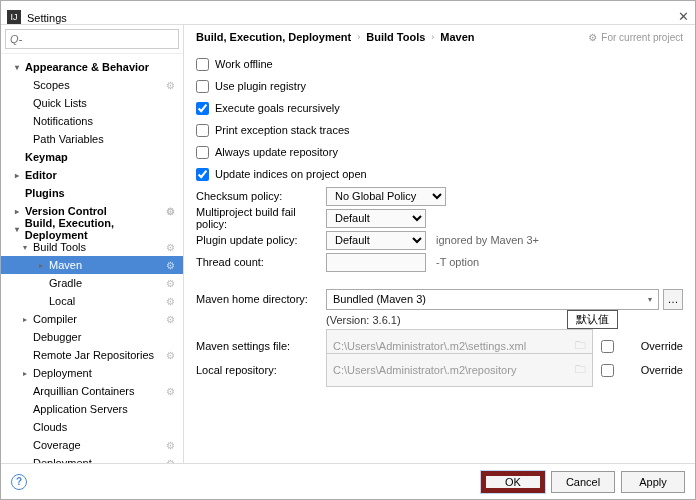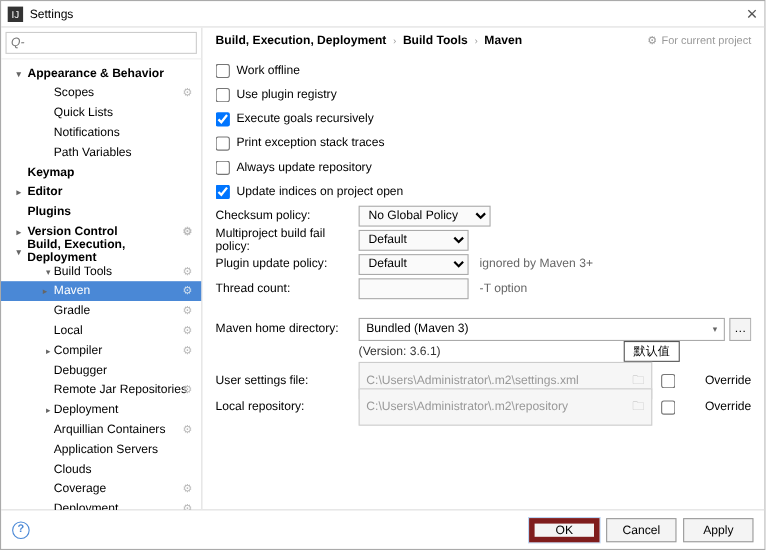--- a/index.html
+++ b/index.html
@@ -1,34 +1,34 @@
 <!DOCTYPE html>
 <html><head>
 <meta charset="utf-8">
 <style>
 * { box-sizing: border-box; margin: 0; padding: 0; }
 body { font-family: "Segoe UI", Arial, sans-serif; font-size: 11px; background: #f0f0f0; color: #000; width: 696px; height: 500px; overflow: hidden; }
 .window { width: 696px; height: 500px; background: #fff; border: 1px solid #aaa; display: flex; flex-direction: column; }
-.titlebar { height: 24px; display: flex; align-items: center; padding: 0 6px; border-bottom: 1px solid #ddd; }
+.titlebar { height: 24px; display: flex; align-items: flex-end; padding: 0 6px; border-bottom: 1px solid #ddd; }
 .titlebar .icon { width: 14px; height: 14px; background: #333; margin-right: 6px; display: flex; align-items: center; justify-content: center; color: #fff; font-size: 9px; }
 .titlebar .title { flex: 1; }
 .titlebar .close { font-size: 13px; color: #555; cursor: pointer; }
 .body { flex: 1; display: flex; overflow: hidden; }
 .sidebar { width: 183px; border-right: 1px solid #ddd; display: flex; flex-direction: column; }
 .search { padding: 4px; border-bottom: 1px solid #eee; }
 .search input { width: 100%; height: 20px; border: 1px solid #ccc; padding: 0 4px; font-size: 11px; font-style: italic; color: #999; }
 .tree { flex: 1; overflow-y: auto; padding-top: 4px; }
 .tree-item { height: 18px; display: flex; align-items: center; padding: 0 6px; cursor: pointer; position: relative; }
 .tree-item.bold { font-weight: bold; }
 .tree-item .arrow { width: 10px; font-size: 8px; color: #666; }
 .tree-item.selected { background: #4a88d6; color: #fff; }
 .tree-item .rgear { position: absolute; right: 8px; color: #bbb; font-size: 10px; }
 .tree-item.selected .rgear { color: #cde; }
 .pad1 { padding-left: 14px; }
-.pad2 { padding-left: 38px; text-align: center; }
+.pad2 { padding-left: 22px; }
 .pad3 { padding-left: 38px; }
 .main { flex: 1; display: flex; flex-direction: column; padding: 6px 12px 0 12px; overflow: hidden; }
 .breadcrumb { display: flex; align-items: center; gap: 6px; margin-bottom: 10px; }
 .breadcrumb .crumb { font-weight: bold; }
 .breadcrumb .sep { color: #999; font-size: 9px; }
 .breadcrumb .forproj { margin-left: auto; color: #999; font-size: 10px; display: flex; align-items: center; gap: 4px; }
 .form { flex: 1; overflow-y: auto; }
 .row { display: flex; align-items: center; height: 22px; }
 .row.cb { padding-left: 0; }
 .row input[type=checkbox] { margin-right: 6px; }
@@ -233,21 +233,21 @@
             <div class="combo">
               <span>Bundled (Maven 3)</span>
               <span class="annot">默认值</span>
               <span class="chev">▾</span>
             </div>
             <div class="dots">…</div>
           </div>
         </div>
         <div class="version">(Version: 3.6.1)</div>
         <div class="row" style="height:24px">
-          <label class="fld">User settings file:</label>
+          <label class="fld">Maven settings file:</label>
           <div class="filefield">
               <span>C:\Users\Administrator\.m2\settings.xml</span>
               <span class="folder">🗀</span>
             </div>
           <div class="override">
               <input type="checkbox" style="">
               <span>Override</span>
             </div>
         </div>
         <div class="row" style="height:24px">

